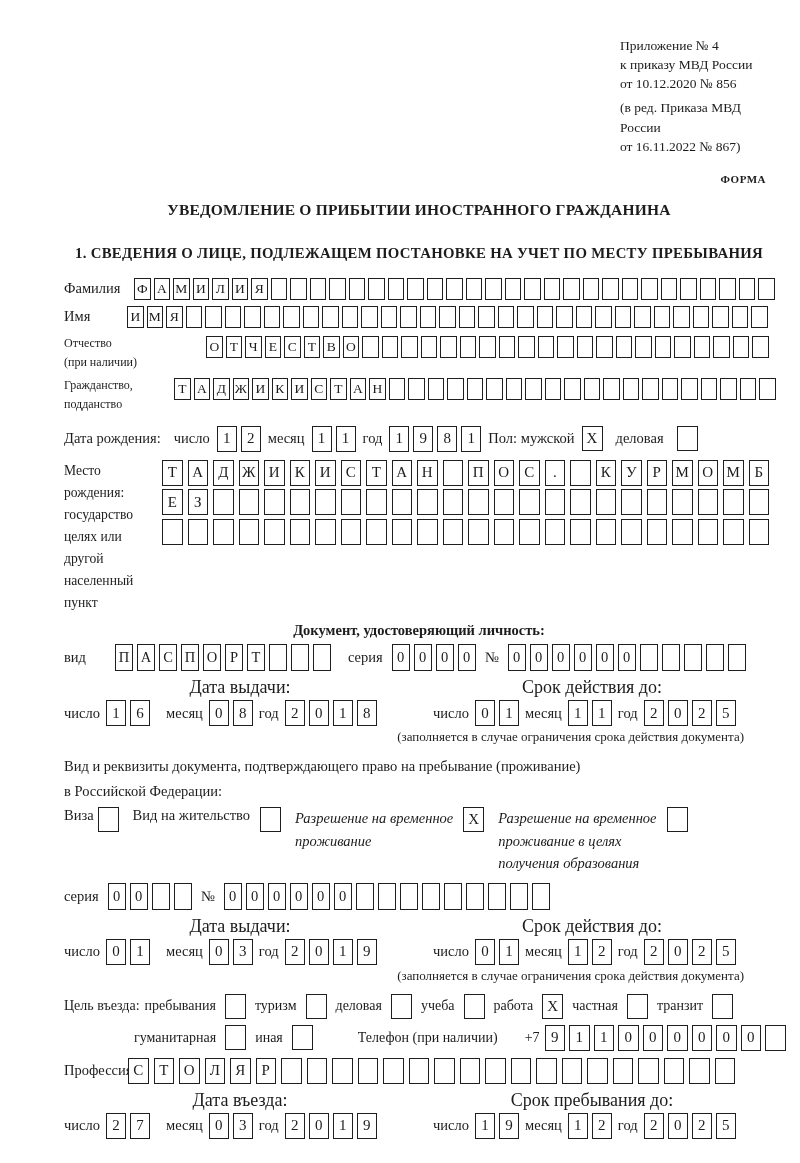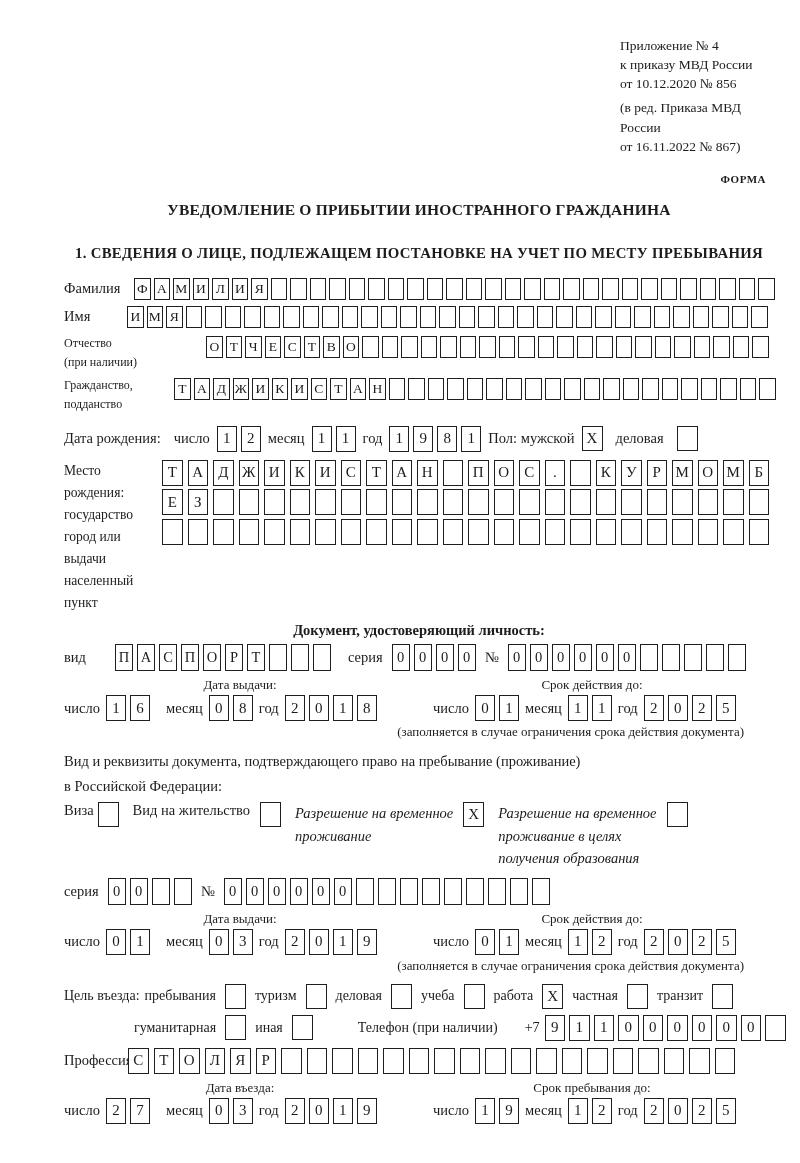--- a/index.html
+++ b/index.html
@@ -30,21 +30,21 @@
   .dt{gap:4px;}  .dt .cell{width:20px;height:26px;font-size:15px;}
   .ph{gap:4px;}  .ph .cell{width:20.5px;height:26px;font-size:15px;}
   .cbox{box-sizing:border-box;width:21px;height:25px;border:1.6px solid #1f1f1f;
         display:inline-flex;align-items:center;justify-content:center;font-size:15px;flex-shrink:0;}
   
   .w63{width:63px;} .w142{width:142px;} .w110{width:110px;} .w98{width:98px;} .w45{width:42px;}
   .stack{display:flex;flex-direction:column;gap:3.5px;}
   .bdate-row{display:flex;align-items:center;margin-top:12px;gap:7px;font-size:14.5px;flex-wrap:nowrap;}
   .dochead{text-align:center;font-weight:bold;font-size:14.5px;margin-top:8px;}
   .vidrow{display:flex;align-items:center;gap:9px;margin-top:5px;font-size:14.5px;}
-  .dates-heads{display:flex;margin-top:6px;font-size:13px;}
+  .dates-heads{display:flex;margin-top:6px;font-size:18px;}
   .dates-heads .dh{width:352px;text-align:center;}
   .dates-row{display:flex;justify-content:flex-start;margin-top:2px;}
   .dgroup{display:flex;align-items:center;gap:6px;font-size:14.5px;width:352px;}
   .smallnote{text-align:right;font-size:13px;margin-top:3px;padding-right:30px;}
   .intro{font-size:14.5px;margin-top:9px;line-height:1.7;}
   .opt4{display:flex;align-items:flex-start;margin-top:4px;font-size:14.5px;}
   .opt4 .optlabel{text-align:left;line-height:1.55;font-style:italic;}
   .opt4 .cbox{margin-left:10px;margin-right:14px;}
   .purpose{display:flex;align-items:center;gap:5px;font-size:14px;margin-top:10px;white-space:nowrap;}
   .purpose .cbox{margin:0 4px;}
@@ -249,21 +249,21 @@
     <span>Пол: мужской</span>
     <span class="cbox">X</span>
     <span style="margin-left:6px;">деловая</span>
     <span class="cbox" style="margin-left:6px;"></span>
   </div>
 
   <div class="row" style="margin-top:8px;">
     <span class="lbl2 w98" style="font-size:13.6px;line-height:1.62;">
       <span>Место рождения:</span><br>
       <span>государство</span><br>
-      <span>город или выдачи</span><br>
+      <span>целях или другой</span><br>
       <span>населенный пункт</span>
     </span>
     <span class="stack">
       <span class="cells md">
           <span class="cell">Т</span>
           <span class="cell">А</span>
           <span class="cell">Д</span>
           <span class="cell">Ж</span>
           <span class="cell">И</span>
           <span class="cell">К</span>

